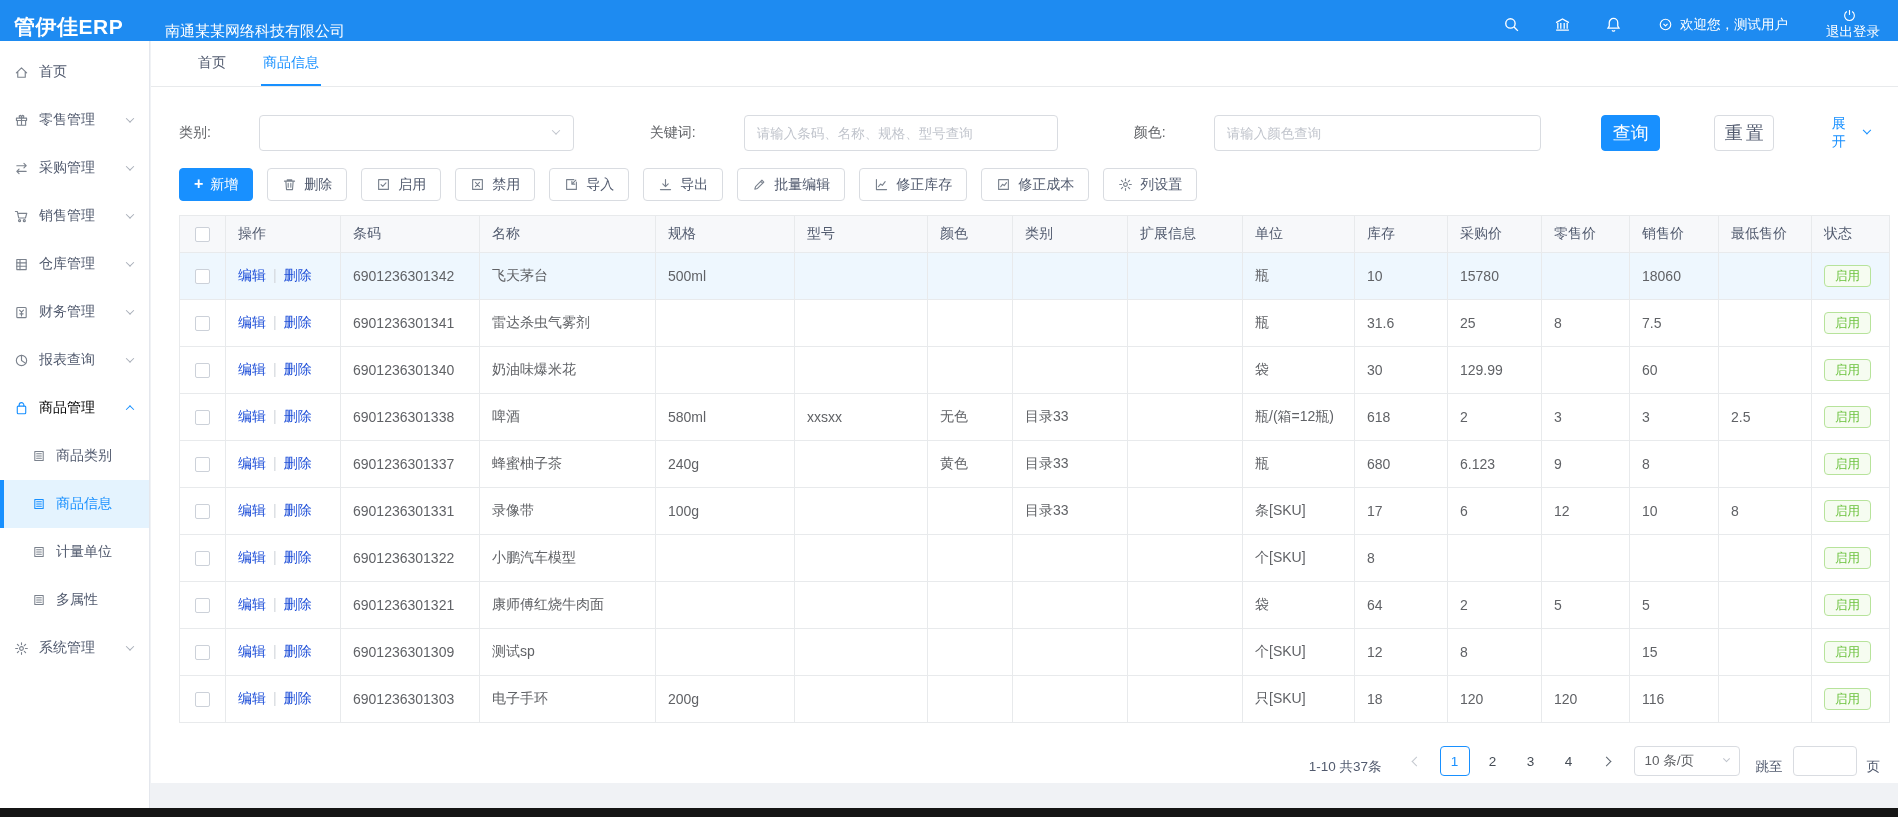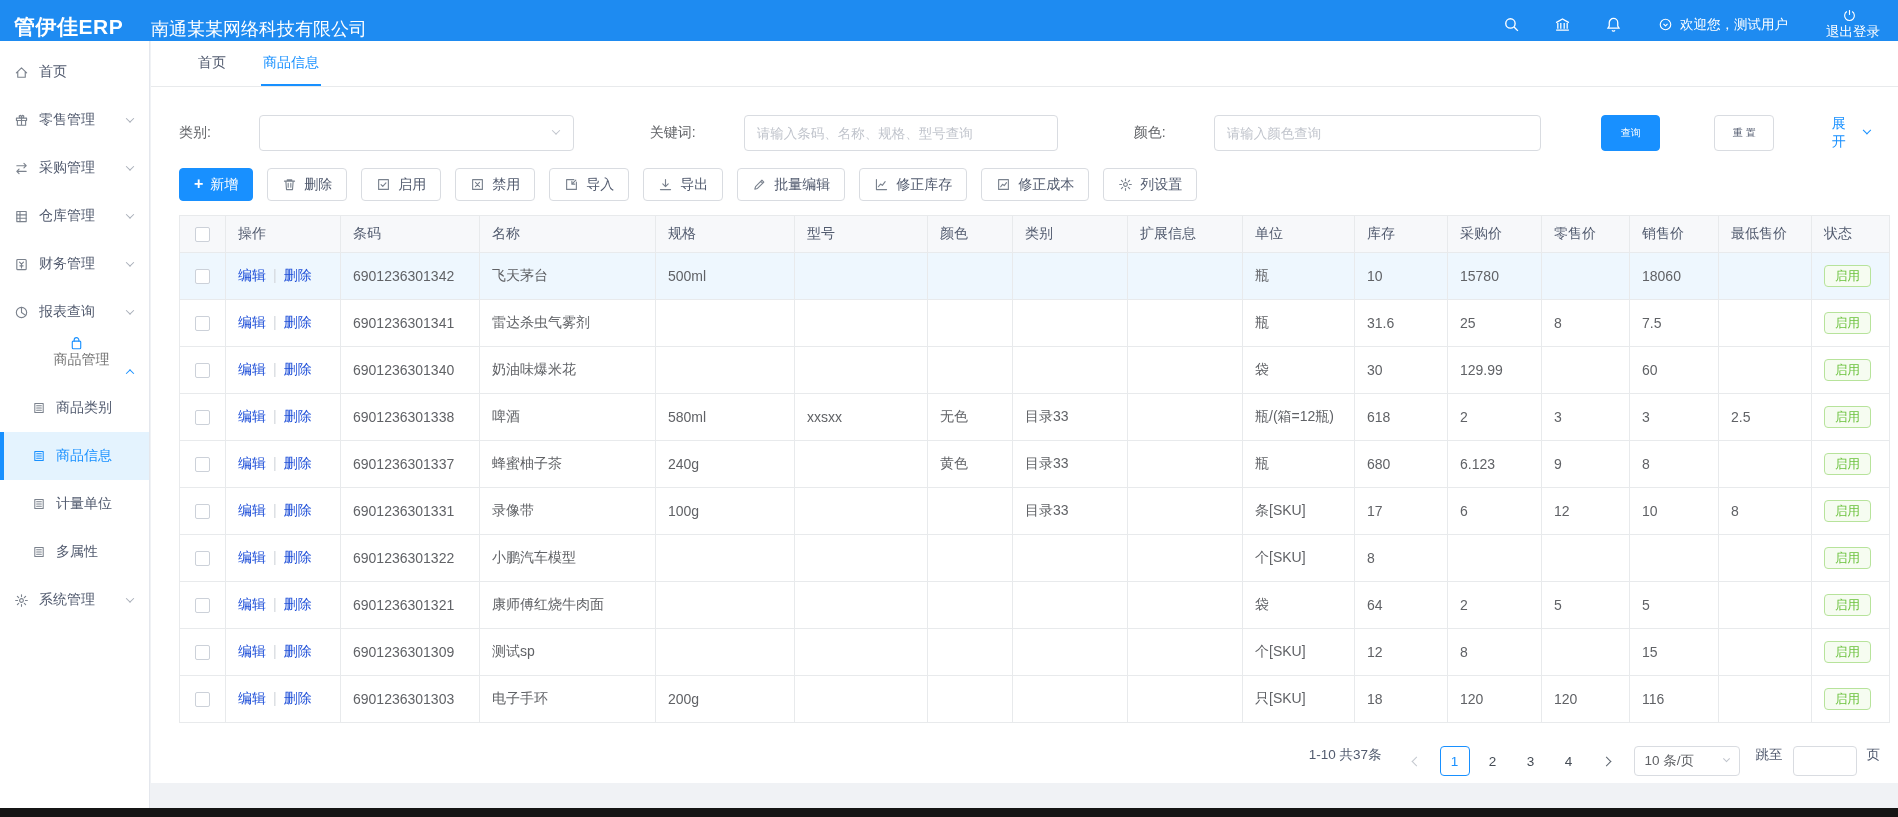--- a/index.html
+++ b/index.html
@@ -3,37 +3,37 @@
 <meta charset="utf-8">
 <style>
   * { margin:0; padding:0; box-sizing:border-box; }
   html,body { background:#e9ebee; }
   body { font-family:"Liberation Sans","DejaVu Sans",sans-serif; }
   .app { position:relative; width:1898px; height:817px; background:#f0f2f5; overflow:hidden; }
 
   
   .topbar { position:absolute; top:0; left:0; width:100%; height:41px; background:#1e8bf1; display:flex; align-items:flex-end; color:#fff; z-index:5; }
   .logo { width:150px; padding-left:14px; font-size:21px; font-weight:bold; letter-spacing:.5px; flex:none; }
-  .company { font-size:18px; margin-left:1px; }
+  .company { font-size:15px; margin-left:15px; }
   .top-right { margin-left:auto; display:flex; align-items:center; padding-right:18px; }
   .tico { display:inline-flex; align-items:center; justify-content:center; color:#fff; cursor:pointer; }
   .tico + .tico { margin-left:34px; }
   .tico svg { display:block; }
   .welcome, .logout { display:flex; align-items:center; font-size:13.5px; cursor:pointer; }
   .welcome { margin-left:36px; }
   .logout { margin-left:38px;flex-direction:column; }
   .welcome .tico, .logout .tico { margin:0 7px 0 0; }
 
   
   .sidebar { position:absolute; top:41px; left:0; width:150px; height:767px; background:#fff; border-right:1px solid #e4e7ed; padding-top:7px; z-index:4; }
   .side-item, .side-sub { height:48px; display:flex; align-items:center; font-size:14px; color:#515a6e; cursor:pointer; }
   .side-item { padding-left:14px; }
   .side-sub { padding-left:32px; }
   .side-item .ico, .side-sub .ico { color:#7b828d; margin-right:10px; display:inline-flex; }
-  .side-item.active { color:#737373;flex-direction:column; }
+  .side-item.active { color:#000000; }
   .side-item.active .ico { color:#1890ff; }
   .side-sub.active { background:#e4f3fe; color:#1890ff; border-left:4px solid #1890ff; padding-left:28px; }
   .side-sub.active .ico { color:#1890ff; }
   .side-item .chev { margin-left:auto; margin-right:16px; color:#a8aeb8; width:6px; height:6px; }
   .side-item.active .chev { color:#1890ff; }
 
   .chev { display:inline-block; width:7px; height:7px; border-right:1.4px solid currentColor; border-bottom:1.4px solid currentColor; }
   .chev.down { transform:rotate(45deg) translate(-1px,-1px); }
   .chev.up { transform:rotate(-135deg) translate(-1px,-1px); }
   .chev.left { transform:rotate(135deg); }
@@ -50,21 +50,21 @@
   
   .filters { display:flex; align-items:center; padding:28px 28px 0 28px;gap:36px; }
   .flabel { font-size:14px; color:#606266; margin-right:12px; white-space:nowrap; }
   .select { position:relative; width:330px; height:36px; border:1px solid #d9dce1; border-radius:4px; background:#fff; cursor:pointer; }
   .select .chev { position:absolute; right:14px; top:13px; color:#c0c4cc; width:6px; height:6px; }
   .finput { height:36px; border:1px solid #d9dce1; border-radius:4px; font-size:13.5px; padding:0 12px; color:#515a6e; outline:none; font-family:inherit; }
   .finput::placeholder { color:#c0c4cc; }
   .finput.kw { width:328px; }
   .finput.col { width:342px; }
   .ml40 { margin-left:40px; }
-  .btn { height:36px; border-radius:4px; font-size:10px; cursor:pointer; font-family:inherit; }
+  .btn { height:36px; border-radius:4px; font-size:18px; cursor:pointer; font-family:inherit; }
   .btn.primary { background:#1890ff; border:1px solid #1890ff; color:#fff; width:62px; margin-left:24px; }
   .btn.plain { background:#fff; border:1px solid #d9dce1; color:#515a6e; width:62px; margin-left:18px; letter-spacing:3px; padding-left:3px; }
   .expand { display:inline-flex; align-items:center; color:#1890ff; font-size:14px; margin-left:22px; cursor:pointer; text-decoration:none; }
   .expand .chev { width:6px; height:6px; margin-left:6px; transform:rotate(45deg) translate(-2px,-2px); }
 
   
   .toolbar { display:flex; align-items:center; padding:17px 28px 0 28px; }
   .tbtn { height:33px; background:#fff; border:1px solid #d9dce1; border-radius:4px; color:#515a6e; font-size:14px; display:inline-flex; align-items:center; padding:0 14px; margin-right:14px; cursor:pointer; font-family:inherit; }
   .tbtn .ico { color:#7a828e; margin-right:7px; display:inline-flex; }
   .tbtn.primary { background:#1890ff; border-color:#1890ff; color:#fff; }
@@ -76,21 +76,21 @@
   .grid th { height:37px; background:#f7f8fa; color:#515a6e; font-weight:500; }
   .grid td { height:47px; color:#606266; }
   .grid tr.hl td { background:#eef7fe; }
   .c-check { text-align:center !important; padding:0 !important; }
   .cb { display:inline-block; width:15px; height:15px; border:1px solid #ccd1d9; border-radius:2px; background:#fff; vertical-align:middle; cursor:pointer; }
   .grid a { color:#1d4ed8; text-decoration:none; cursor:pointer; }
   .sep { font-style:normal; color:#d4d7dd; margin:0 7px; }
   .badge { display:inline-block; font-size:12.5px; color:#6ac13c; border:1px solid #b7e39b; background:#f6fcf1; border-radius:4px; padding:4px 10px; line-height:1; }
 
   
-  .pager { display:flex; align-items:flex-start; justify-content:flex-end; padding:23px 18px 0 0; font-size:13.5px; color:#515a6e; }
+  .pager { display:flex; align-items:flex-end; justify-content:flex-end; padding:23px 18px 0 0; font-size:13.5px; color:#515a6e; }
   .psum { margin-right:16px; }
   .pbtn { min-width:30px; height:30px; display:inline-flex; align-items:center; justify-content:center; margin:0 4px; cursor:pointer; border-radius:4px; color:#454c55; }
   .pbtn.prev { color:#c3c8cf; }
   .pbtn.next { color:#5c646e; }
   .pbtn.num.current { border:1px solid #1890ff; color:#1890ff; background:#fff; }
   .psize { width:106px; height:30px; border:1px solid #d9dce1; border-radius:4px; display:inline-flex; align-items:center; justify-content:space-between; padding:0 10px; margin-left:8px; color:#606266; cursor:pointer; background:#fff; }
   .psize .chev { width:5px; height:5px; color:#c0c4cc; transform:rotate(45deg) translate(-2px,-2px); }
   .pjump { margin:0 10px 0 16px; }
   .pinput { width:64px; height:30px; border:1px solid #d9dce1; border-radius:4px; outline:none; padding:0 8px; font-family:inherit; font-size:13.5px; color:#515a6e; }
   .ppage { margin-left:10px; }
@@ -162,20 +162,31 @@
         <span class="side-label">零售管理</span>
         <span class="chev down"></span>
       </div>
       <div class="side-item">
         <span class="ico">
           <svg width="15" height="15" viewBox="0 0 16 16" fill="none" stroke="currentColor" stroke-width="1.2" stroke-linecap="round" stroke-linejoin="round">
             <path d="M3 5h10M10.6 2.6 13 5l-2.4 2.4M13 11H3M5.4 8.6 3 11l2.4 2.4"></path>
           </svg>
         </span>
         <span class="side-label">采购管理</span>
+        <span class="chev down"></span>
+      </div>
+      <div class="side-item">
+        <span class="ico">
+          <svg width="15" height="15" viewBox="0 0 16 16" fill="none" stroke="currentColor" stroke-width="1.2" stroke-linecap="round" stroke-linejoin="round">
+            <path d="M1.5 2.6h2L5 9.6h7.2l1.4-5H4.4"></path>
+            <circle cx="5.9" cy="12.4" r="1.1"></circle>
+            <circle cx="11" cy="12.4" r="1.1"></circle>
+          </svg>
+        </span>
+        <span class="side-label">销售管理</span>
         <span class="chev down"></span>
       </div>
       <div class="side-item">
         <span class="ico">
           <svg width="15" height="15" viewBox="0 0 16 16" fill="none" stroke="currentColor" stroke-width="1.2" stroke-linecap="round" stroke-linejoin="round">
             <rect x="3" y="2.6" width="10" height="10.8"></rect>
             <path d="M3 6.2h10M3 9.8h10M6.4 2.6v10.8"></path>
           </svg>
         </span>
         <span class="side-label">仓库管理</span>

